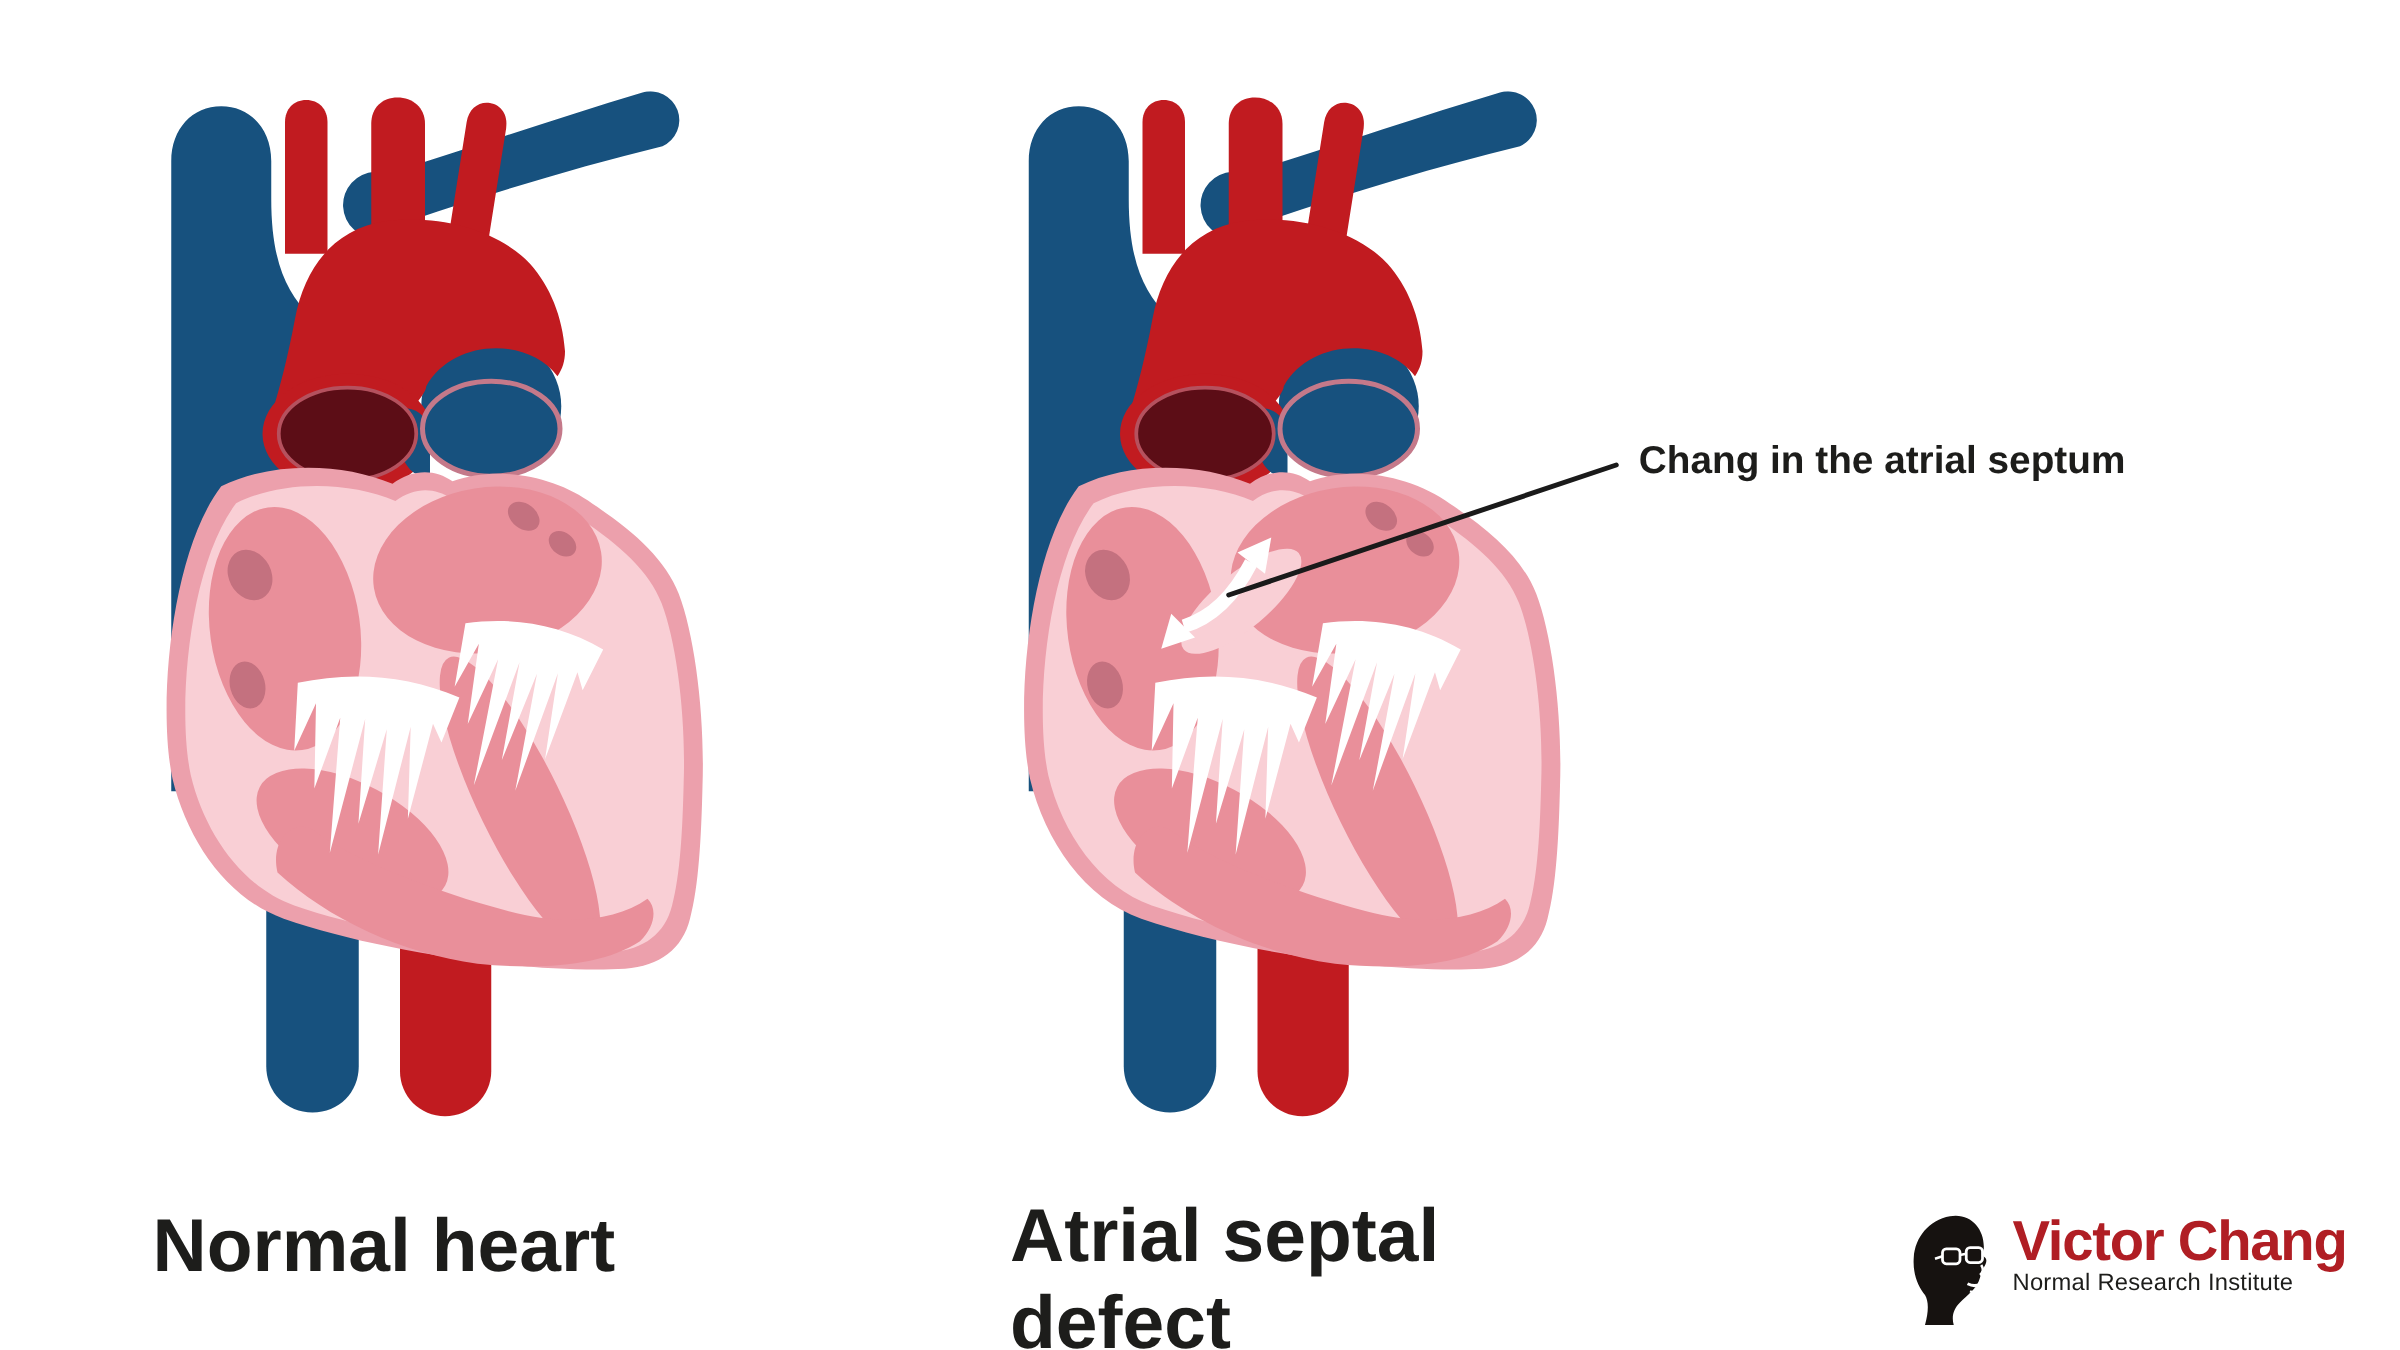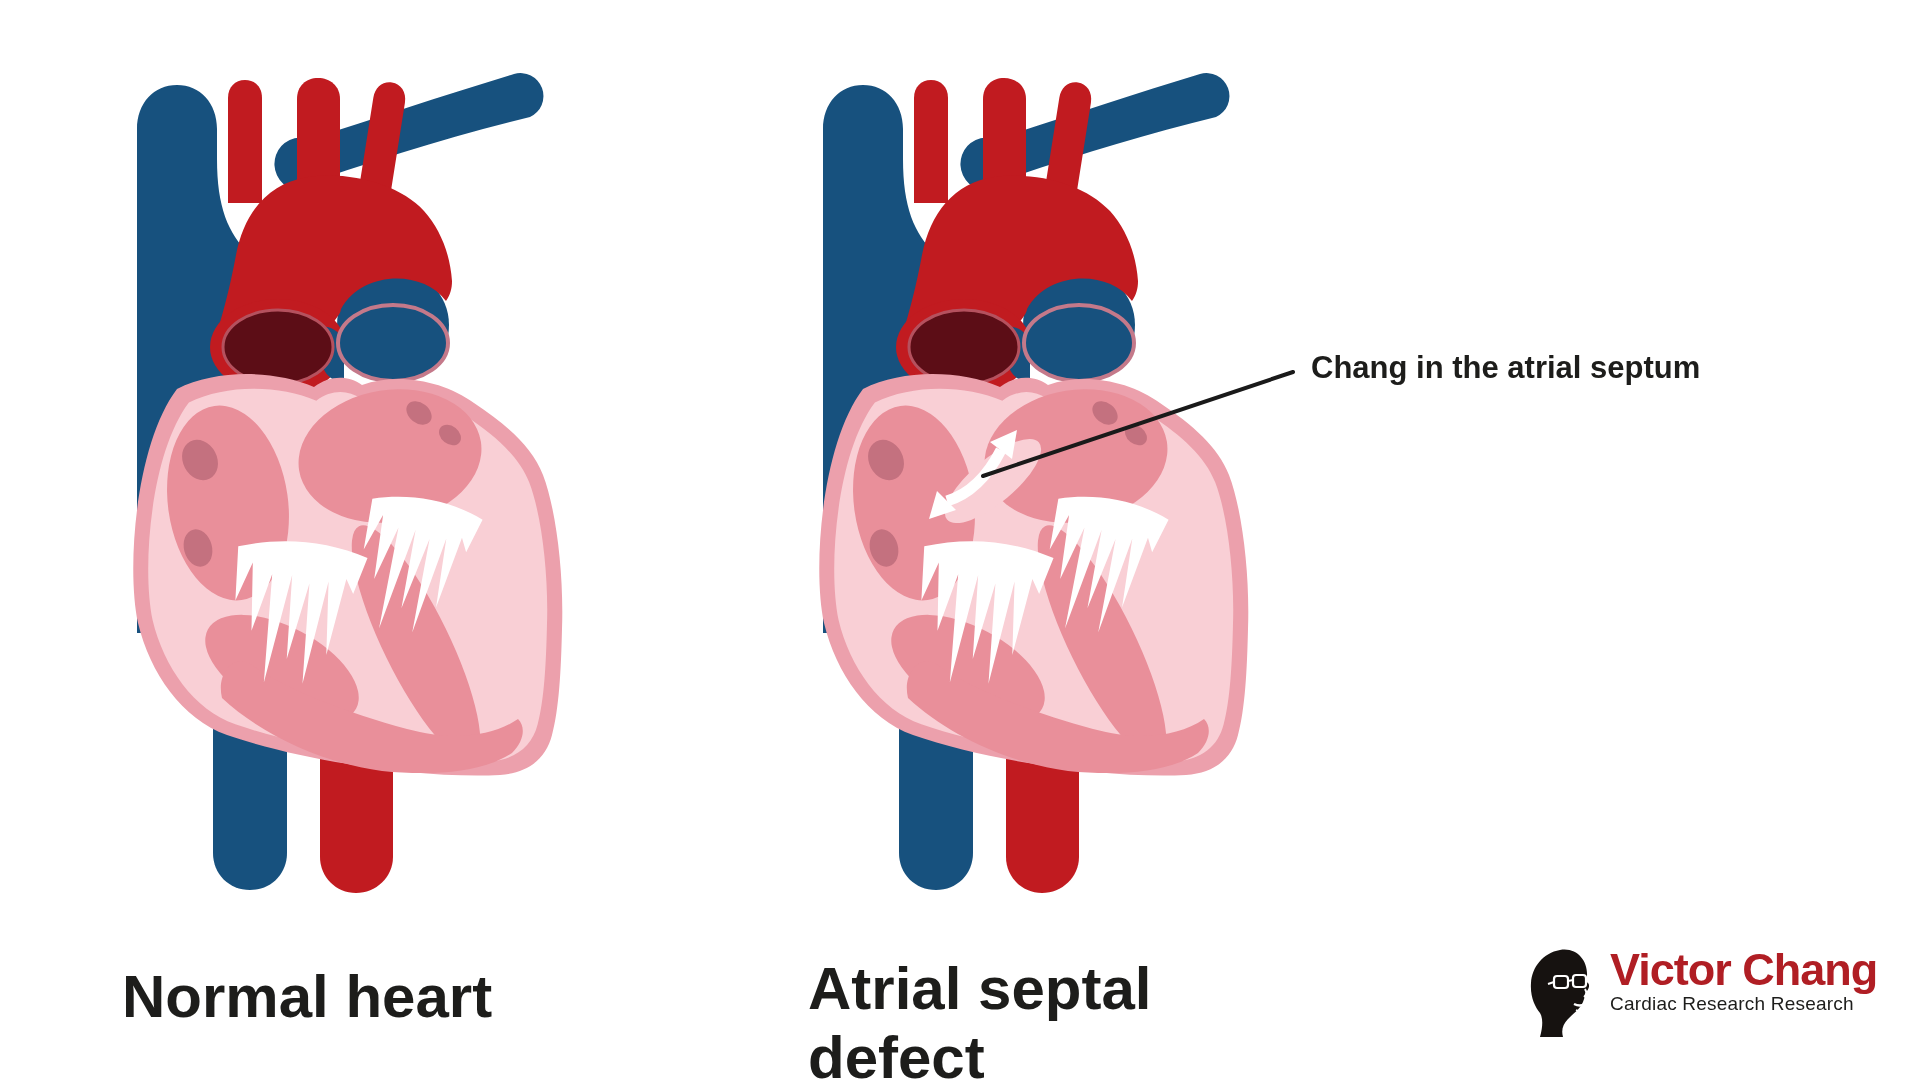--- a/index.html
+++ b/index.html
@@ -17,21 +17,21 @@
     letter-spacing:0px;
   }
   #label-normal{left:122px;top:962px;}
   #label-asd{left:808px;top:954px;}
   #annotation-text{
     position:absolute;left:1311px;top:350px;
     font-size:31px;font-weight:700;color:var(--textColor,#1d1d1b);
     white-space:nowrap;
   }
   #annotation-overlay{position:absolute;left:0;top:0;width:1920px;height:1080px;pointer-events:none;}
-  #logo{position:absolute;left:1527px;top:945px;width:360px;height:100px;}
+  #logo{position:absolute;left:1527px;top:968px;width:360px;height:100px;}
   #logo-portrait{position:absolute;left:0;top:2px;width:76px;height:90px;}
   #logo-textblock{position:absolute;left:83px;top:3px;}
   #logo-title{
     font-size:45px;font-weight:700;color:var(--logoRed,#b01e24);
     letter-spacing:-1px;line-height:44px;white-space:nowrap;
   }
   #logo-subtitle{
     font-size:19px;font-weight:400;color:var(--textColor,#1d1d1b);
     letter-spacing:0.2px;margin-top:1px;white-space:nowrap;
   }
@@ -127,15 +127,15 @@
     <rect x="46" y="28" width="13" height="12" rx="3" fill="none" stroke="#fff" stroke-width="2.2"></rect>
     <path d="M41,34 L46,33" stroke="#fff" stroke-width="2" fill="none"></path>
     <path d="M27,35 L21,37" stroke="#fff" stroke-width="2" fill="none"></path>
     <path d="M58,42 q3,5 -1,8" stroke="#fff" stroke-width="2" fill="none"></path>
     <path d="M47,57 q6,3 11,0" stroke="#fff" stroke-width="2.4" fill="none"></path>
     <path d="M49,63 q4,2 8,0" stroke="#fff" stroke-width="1.8" fill="none"></path>
     <path d="M44,71 q5,-1 8,-4" stroke="#fff" stroke-width="1.6" fill="none"></path>
   </svg>
   <div id="logo-textblock">
     <div id="logo-title">Victor Chang</div>
-    <div id="logo-subtitle">Cardiac Research Research</div>
+    <div id="logo-subtitle">Normal Research Institute</div>
   </div>
 </div>
 
 </body></html>

